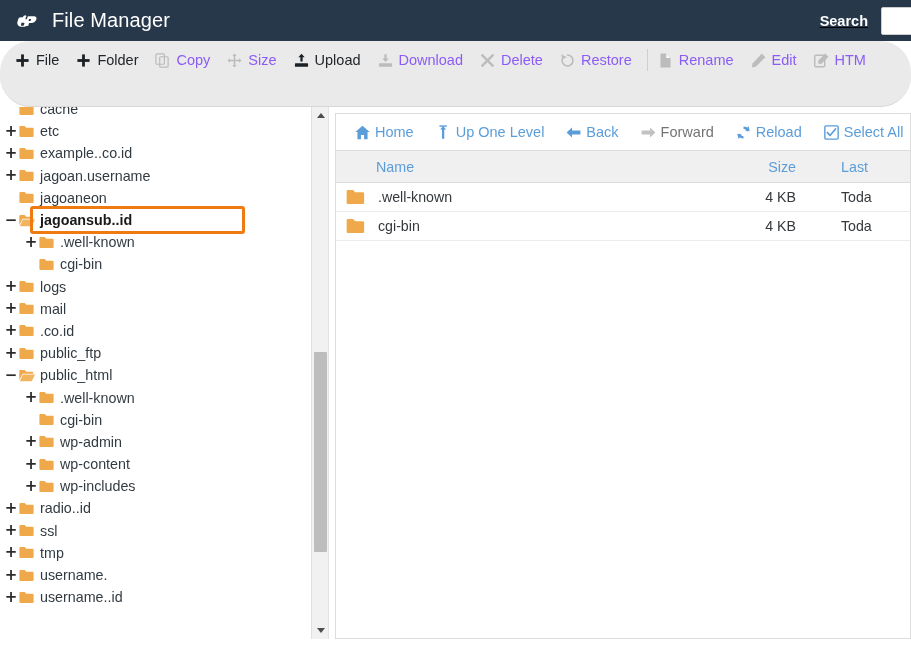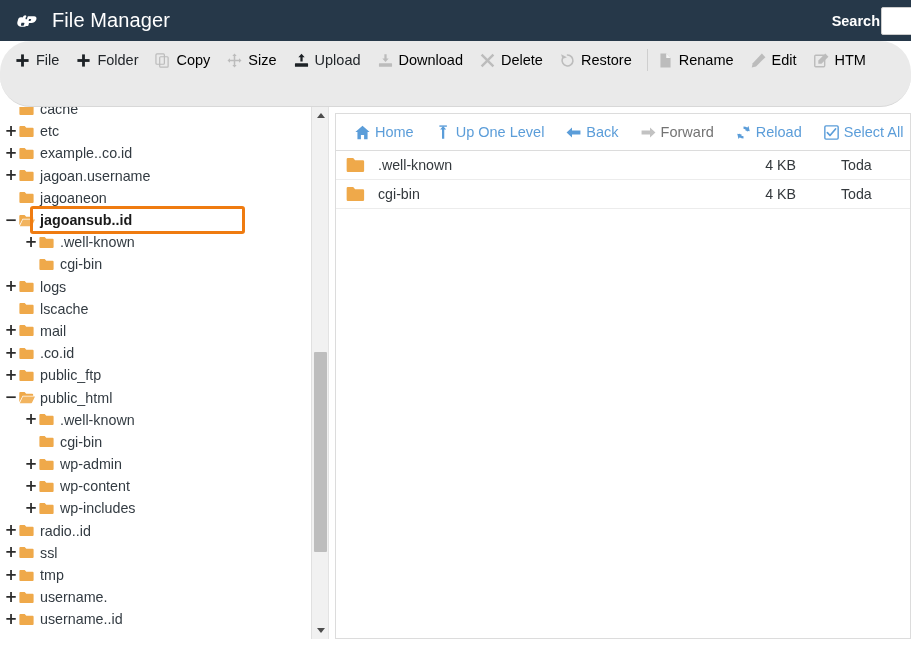--- a/index.html
+++ b/index.html
@@ -30,22 +30,23 @@
     color: #ffffff;
     font-size: 20px;
     font-weight: 400;
     letter-spacing: 0.1px;
     white-space: nowrap;
   }
   .header-right {
     margin-left: auto;
     display: flex;
     align-items: center;
-    gap: 1px;
+    gap: 13px;
     white-space: nowrap;
+    text-decoration: underline;
   }
   .search-label {
     color: #ffffff;
     font-size: 14.5px;
     font-weight: 700;
   }
   .search-box {
     width: 34px;
     height: 28px;
     background: #ffffff;
@@ -72,21 +73,21 @@
   .tb-item {
     display: flex;
     align-items: center;
     gap: 6px;
     font-size: 14.5px;
     padding: 2px 11px 2px 6px;
     white-space: nowrap;
     color: #22262a;
     cursor: pointer;
   }
-  .tb-item.disabled { color: #000000; cursor: default; }
+  .tb-item.disabled { color: #8b5cf6; cursor: default; }
   .tb-icon {
     display: inline-flex;
     align-items: center;
     justify-content: center;
     width: 15px; height: 15px;
     flex: 0 0 auto;
   }
   .tb-icon svg { display: block; }
   .tb-sep {
     width: 1px;
@@ -489,29 +490,20 @@
           <div class="tree-row">
             <span class="toggle">+</span>
             <span class="folder-ic">
               <svg width="16" height="13" viewBox="0 0 16 13">
     <path fill="#efa94a" d="M0.4 1.9 A1 1 0 0 1 1.4 0.9 H5.7 L7.3 2.7 H13.6 A1 1 0 0 1 14.6 3.7 V11.1 A1 1 0 0 1 13.6 12.1 H1.4 A1 1 0 0 1 0.4 11.1 Z"></path>
               </svg>
             </span>
             <span class="tree-label">logs</span>
           </div>
           <div class="tree-row">
-            <span class="toggle empty">+</span>
-            <span class="folder-ic">
-              <svg width="16" height="13" viewBox="0 0 16 13">
-    <path fill="#efa94a" d="M0.4 1.9 A1 1 0 0 1 1.4 0.9 H5.7 L7.3 2.7 H13.6 A1 1 0 0 1 14.6 3.7 V11.1 A1 1 0 0 1 13.6 12.1 H1.4 A1 1 0 0 1 0.4 11.1 Z"></path>
-              </svg>
-            </span>
-            <span class="tree-label">lscache</span>
-          </div>
-          <div class="tree-row">
             <span class="toggle">+</span>
             <span class="folder-ic">
               <svg width="16" height="13" viewBox="0 0 16 13">
     <path fill="#efa94a" d="M0.4 1.9 A1 1 0 0 1 1.4 0.9 H5.7 L7.3 2.7 H13.6 A1 1 0 0 1 14.6 3.7 V11.1 A1 1 0 0 1 13.6 12.1 H1.4 A1 1 0 0 1 0.4 11.1 Z"></path>
               </svg>
             </span>
             <span class="tree-label">mail</span>
           </div>
           <div class="tree-row">
             <span class="toggle">+</span>
@@ -701,20 +693,25 @@
           <span class="nav-ic" style="color: rgb(91, 157, 217);">
             <svg width="15" height="15" viewBox="0 0 16 16" fill="currentColor">
               <rect x="0.9" y="0.9" width="14.2" height="14.2" rx="1.2" fill="none" stroke="currentColor" stroke-width="1.5"></rect>
               <path d="M3.6 8.2 L6.4 11.2 L12.3 4.2" fill="none" stroke="currentColor" stroke-width="1.8" stroke-linecap="round" stroke-linejoin="round"></path>
             </svg>
           </span>
           <span>Select All</span>
         </div>
       </div>
     <div class="grid">
+      <div class="grid-head">
+        <div class="col-name">Name</div>
+        <div class="col-size">Size</div>
+        <div class="col-last">Last</div>
+      </div>
       <div class="grid-body" id="grid-body">
           <div class="grid-row">
             <div class="col-name">
               <span class="row-folder-ic">
                 <svg width="20" height="16" viewBox="0 0 16 13">
     <path fill="#efa94a" d="M0.4 1.9 A1 1 0 0 1 1.4 0.9 H5.7 L7.3 2.7 H13.6 A1 1 0 0 1 14.6 3.7 V11.1 A1 1 0 0 1 13.6 12.1 H1.4 A1 1 0 0 1 0.4 11.1 Z"></path>
                 </svg>
               </span>
               <span>.well-known</span>
             </div>

